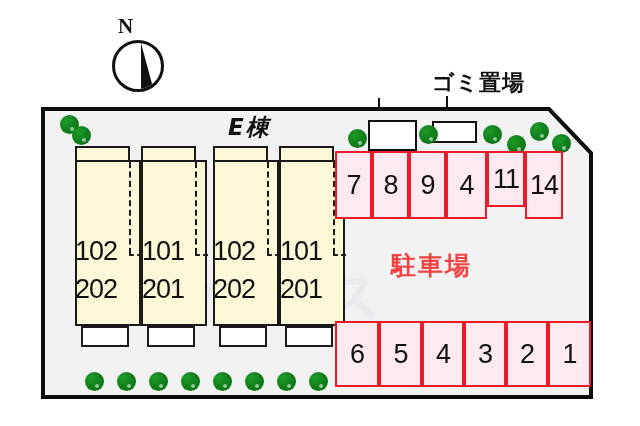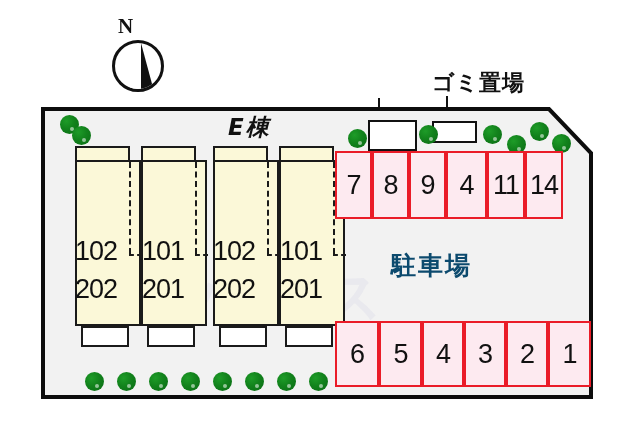--- a/index.html
+++ b/index.html
@@ -145,21 +145,21 @@
     display: flex;
     align-items: center;
     justify-content: center;
     letter-spacing: -1px;
   }
   #parking-title {
     position: absolute;
     left: 390px; top: 248px;
     font-size: 25px;
     font-weight: bold;
-    color: #0c4a6e;
+    color: #ef4444;
     font-family: "DejaVu Sans", "Liberation Sans", sans-serif;
     letter-spacing: 2px;
     white-space: nowrap;
   }
 
   
   .facility-box {
     position: absolute;
     background: #ffffff;
     border: 2px solid #111;
@@ -278,21 +278,21 @@
     <div class="tree" style="left:172px; top:265px;"></div>
     <div class="tree" style="left:204px; top:265px;"></div>
     <div class="tree" style="left:236px; top:265px;"></div>
     <div class="tree" style="left:268px; top:265px;"></div>
 
     <div class="park-row" id="park-top">
       <div class="park-cell" style="left:294px; top:44px; width:37px; height:68px;">7</div>
       <div class="park-cell" style="left:331px; top:44px; width:37px; height:68px;">8</div>
       <div class="park-cell" style="left:368px; top:44px; width:37px; height:68px;">9</div>
       <div class="park-cell" style="left:405px; top:44px; width:41px; height:68px;">4</div>
-      <div class="park-cell" style="left:446px; top:44px; width:38px; height:68px;">11</div>
+      <div class="park-cell" style="left:446px; top:44px; width:38px; height:56px;">11</div>
       <div class="park-cell" style="left:484px; top:44px; width:38px; height:68px;">14</div>
     </div>
 
     <div class="abs" id="parking-title" style="left:350px; top:142px;">駐車場</div>
 
     <div class="park-row" id="park-bottom">
       <div class="park-cell" style="left:294px; top:214px; width:44px; height:66px;">6</div>
       <div class="park-cell" style="left:338px; top:214px; width:43px; height:66px;">5</div>
       <div class="park-cell" style="left:381px; top:214px; width:42px; height:66px;">4</div>
       <div class="park-cell" style="left:423px; top:214px; width:42px; height:66px;">3</div>

